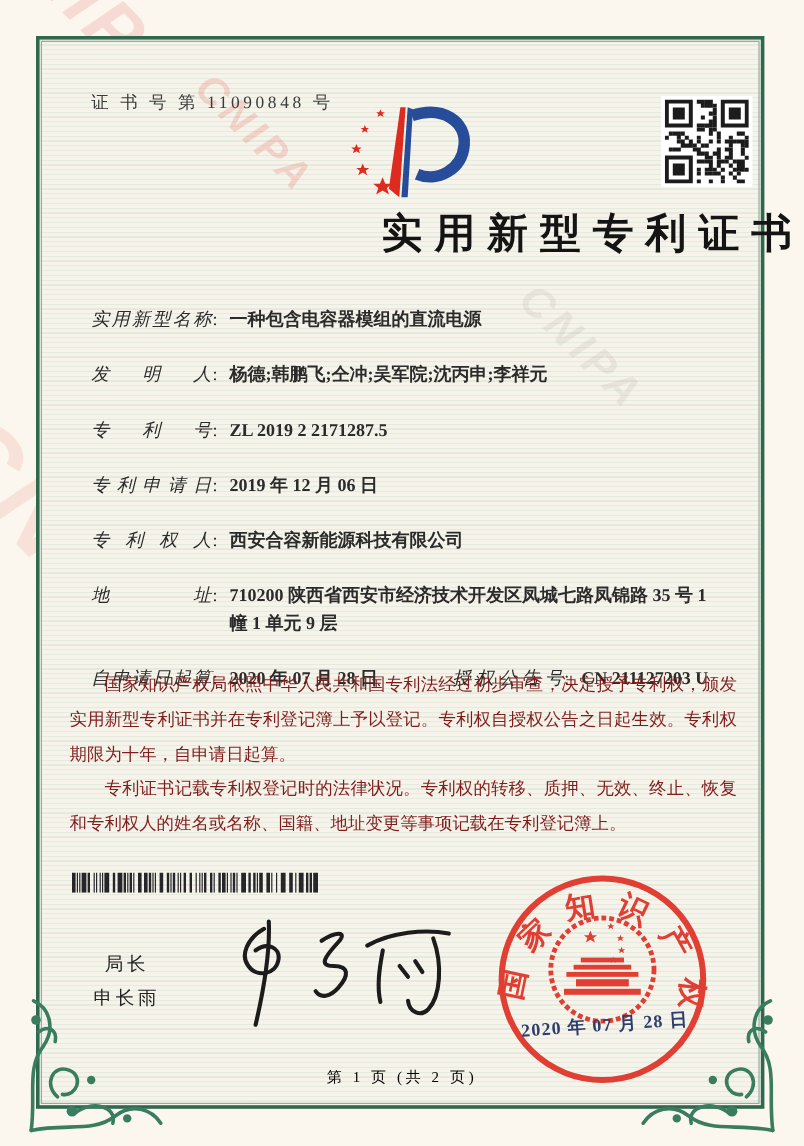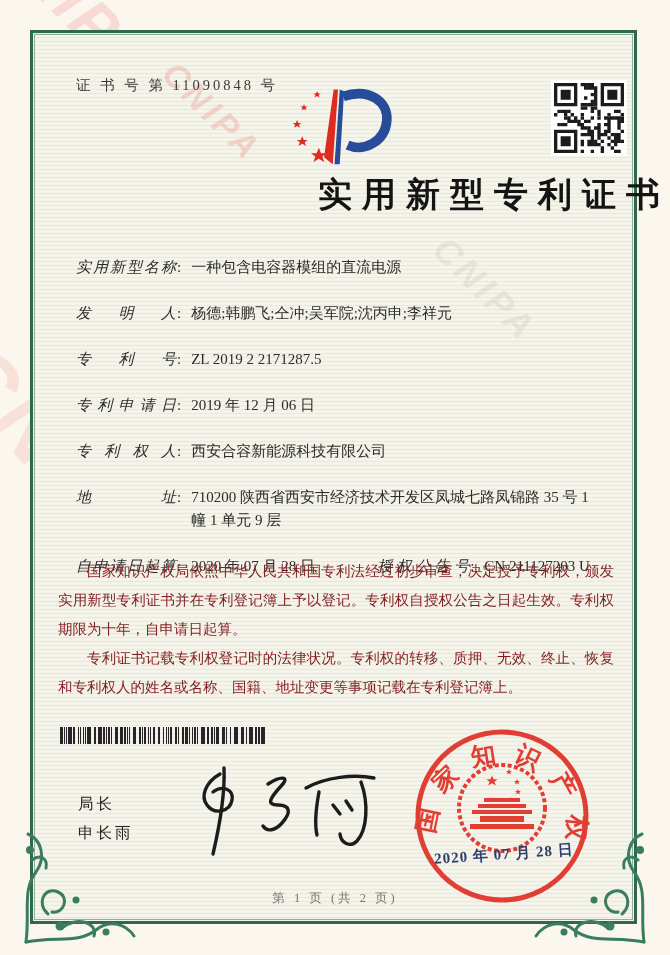--- a/index.html
+++ b/index.html
@@ -18,32 +18,32 @@
   .cert-no{position:absolute;left:76px;top:76px;font-size:14.5px;letter-spacing:3px;color:#3a3a3a;text-align:right;}
   .qr{position:absolute;left:551px;top:80px;width:76px;height:76px;background:#fff;padding:3px;box-sizing:border-box;}
   .logo{position:absolute;left:277px;top:82px;width:122px;height:88px;}
   .title{position:absolute;left:0;right:0;top:172px;text-align:right;font-size:34px;
          font-weight:bold;letter-spacing:10px;color:#141414;}
   .fields{position:absolute;left:76px;top:256px;width:522px;font-size:15px;}
   .row{display:flex;margin-bottom:23px;line-height:23px;}
   .f-label{width:100px;flex:none;text-align:justify;text-align-last:justify;font-style:italic;}
   .f-label.short{width:92px;}
   .colon{flex:none;margin:0 10px 0 1px;}
-  .f-value{flex:1;}
+  .f-value{flex:1;font-weight:bold;}
   .f-value.fixed{flex:none;width:186px;}
   .paras{position:absolute;left:58px;top:557px;width:556px;text-align:justify;
          font-size:14.5px;line-height:29px;color:#7f1d1d;}
   .paras p{margin:0;text-indent:2em;}
   .barcode{position:absolute;left:60px;top:727px;width:206px;height:17px;}
-  .signer{position:absolute;left:78px;top:789px;font-size:15.5px;line-height:29px;letter-spacing:3px;color:#222;}
+  .signer{position:absolute;left:78px;top:789px;font-size:15.5px;line-height:29px;letter-spacing:3px;color:#222;text-align:center;}
   .sig{position:absolute;left:168px;top:760px;width:218px;height:102px;}
   .seal{position:absolute;left:412px;top:726px;width:180px;height:180px;opacity:0.93;}
   .seal-date{position:absolute;left:414px;top:845px;width:180px;text-align:center;
              transform:rotate(-4deg);color:#2e3d6b;font-weight:bold;font-size:15px;letter-spacing:1px;}
-  .footer{position:absolute;left:0;right:0;top:890px;text-align:center;font-size:12.5px;letter-spacing:3px;color:#737373;}
+  .footer{position:absolute;left:0;right:0;top:890px;text-align:center;font-size:12.5px;letter-spacing:3px;color:#000000;}
   .flourish{position:absolute;width:124px;height:124px;}
   .flourish.bl{left:18px;top:824px;}
   .flourish.br{left:528px;top:824px;transform:scaleX(-1);}
 </style>
 </head>
 <body>
 
 <div class="page">
 
   <div class="wm wm4">CNIPA</div>

